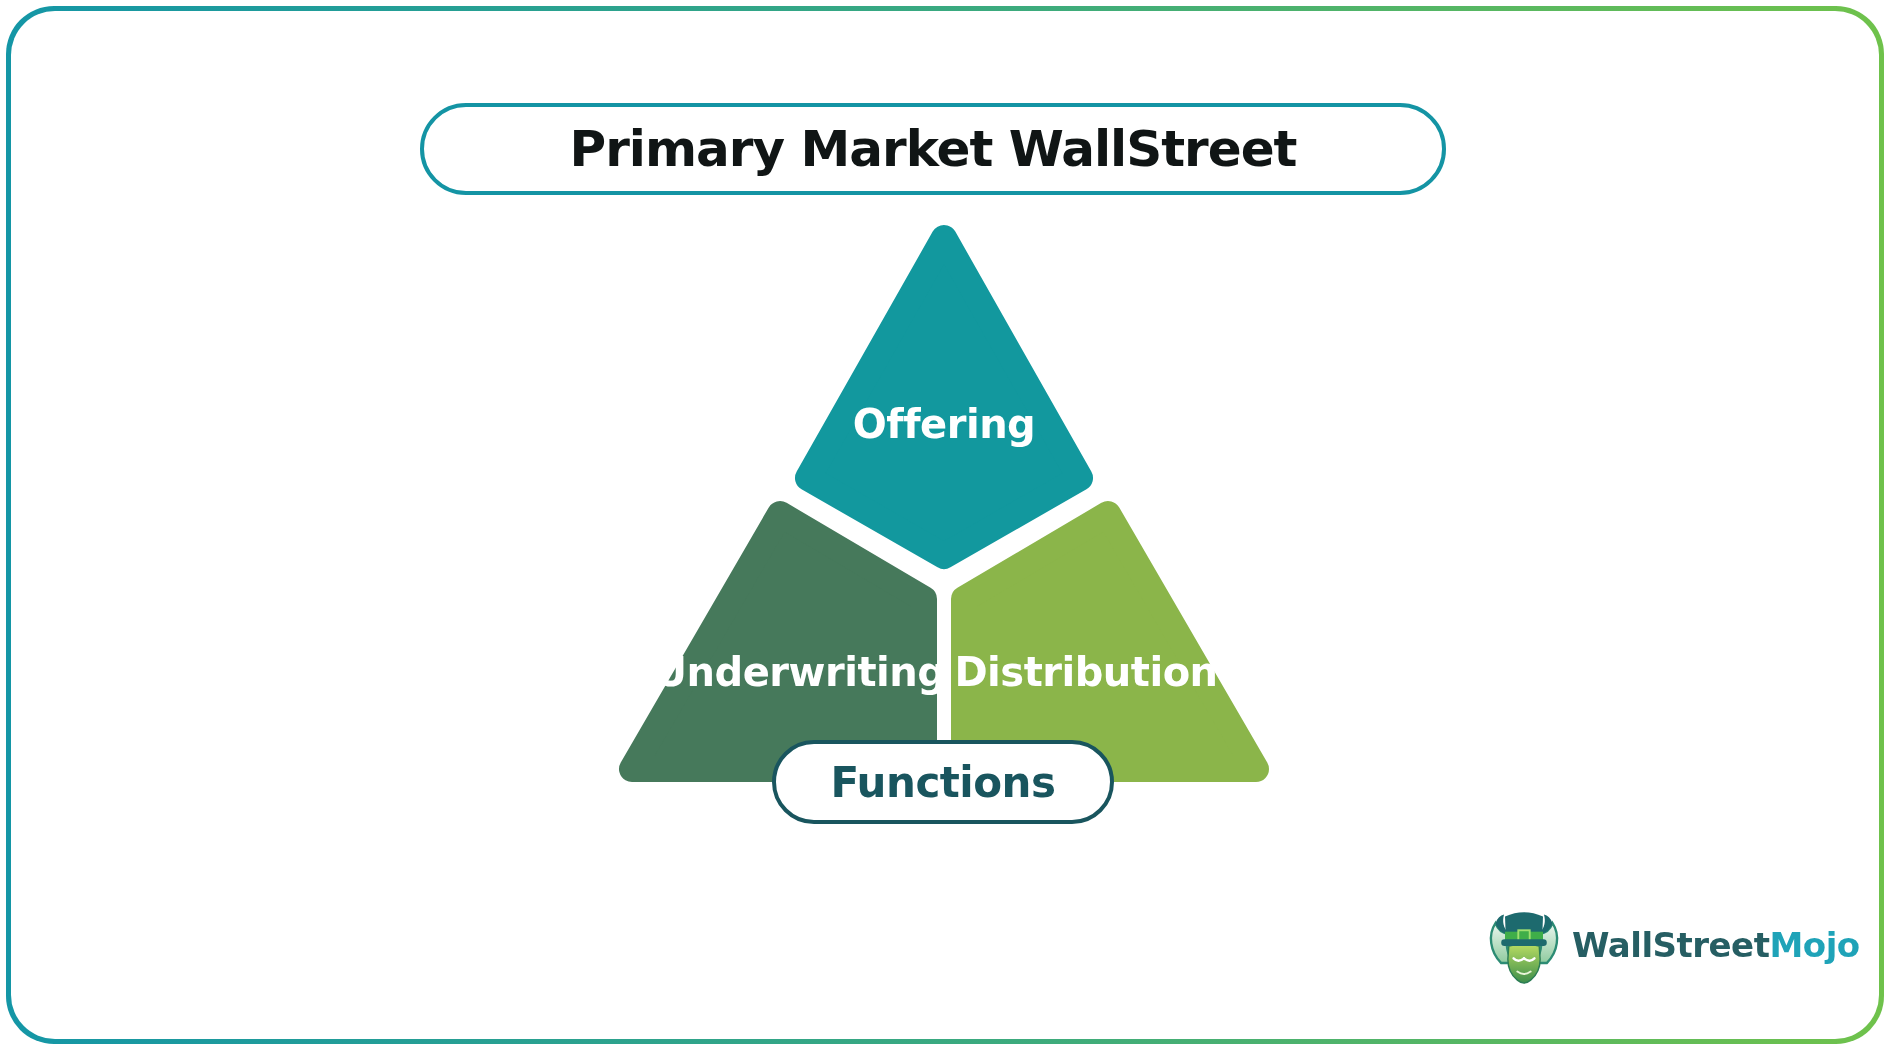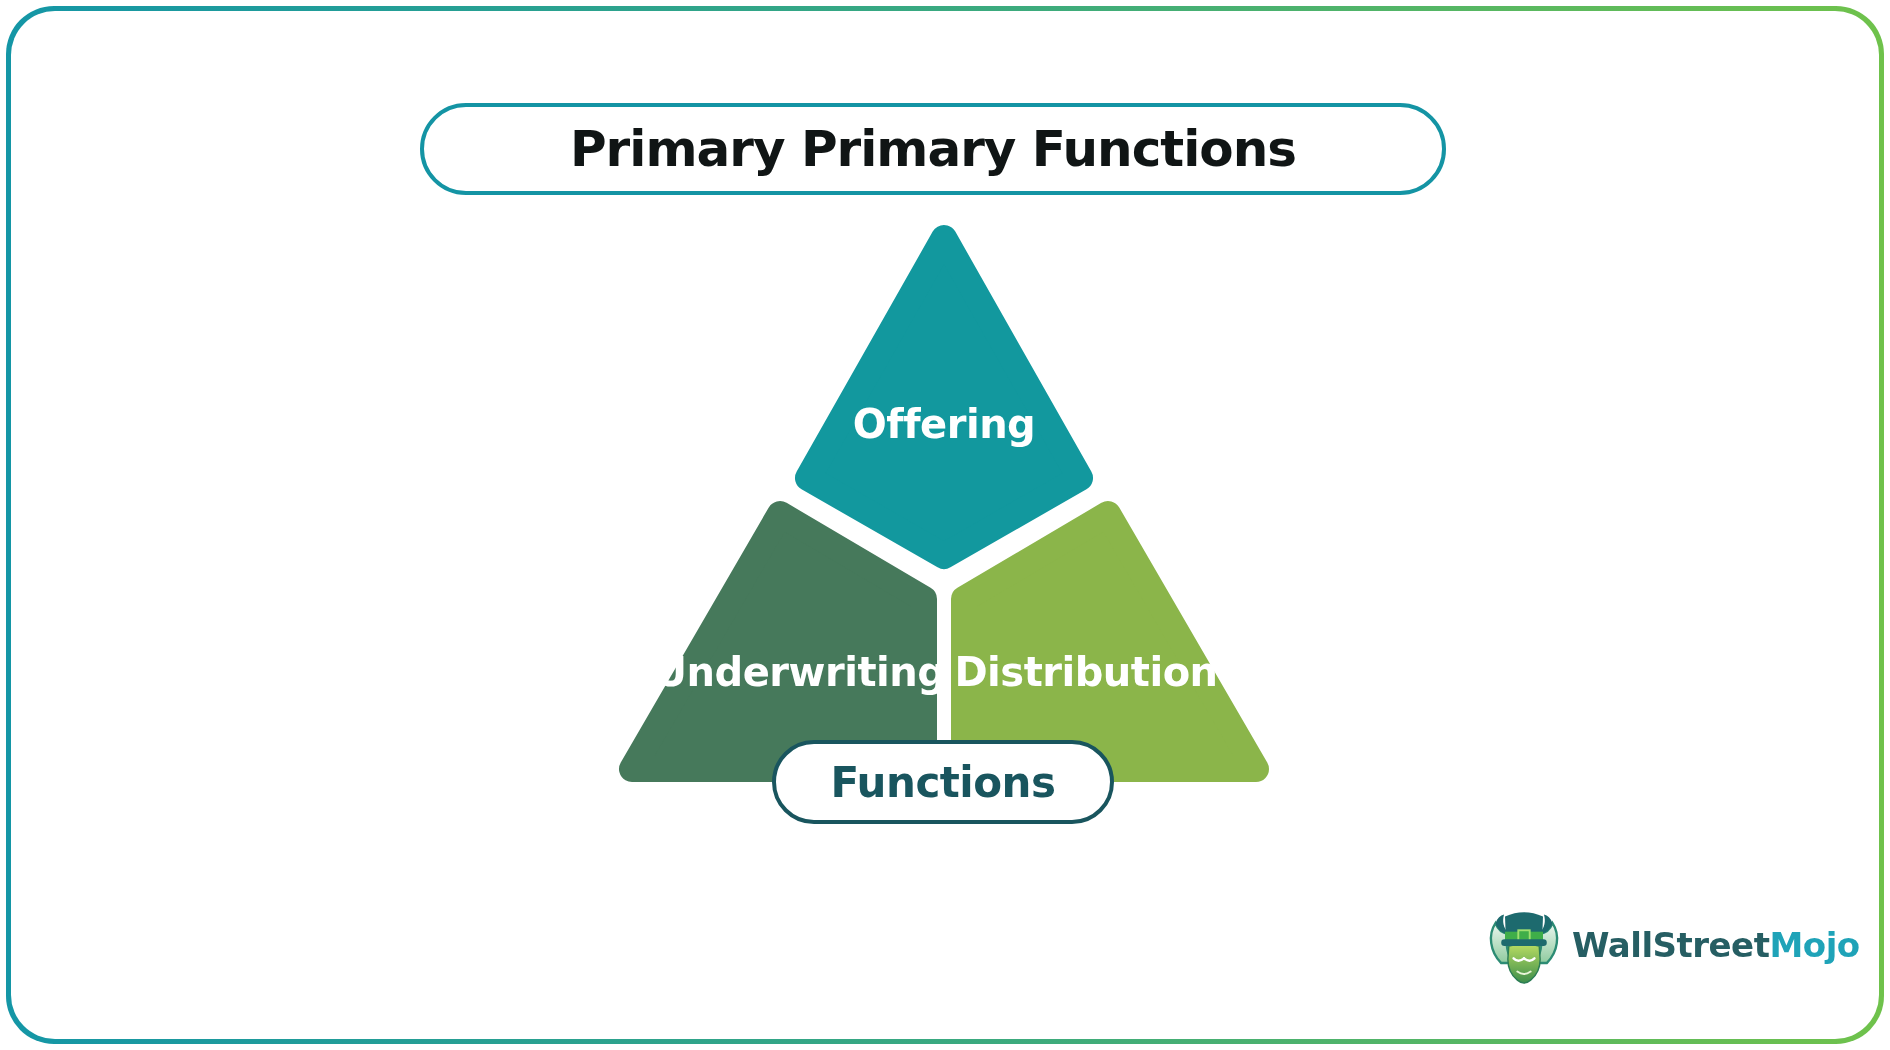--- a/index.html
+++ b/index.html
@@ -55,21 +55,21 @@
 </head>
 <body>
 
 <div class="canvas">
 
   <div class="frame">
     <div class="frame-inner"></div>
   </div>
 
   <div class="title-pill">
-    <span class="title-text">Primary Primary Functions</span>
+    <span class="title-text">Primary Market WallStreet</span>
   </div>
 
   <svg class="diagram" width="1890" height="1050" viewBox="0 0 1890 1050">
 
     <polygon class="seg-poly" points="944,238 808,478 944,556 1080,478" stroke="#12989E" fill="#12989E"></polygon>
 
     <polygon class="seg-poly" points="780,514 632,769 924,769 924,599" stroke="#46795B" fill="#46795B"></polygon>
 
     <polygon class="seg-poly" points="1108,514 964,599 964,769 1256,769" stroke="#8BB54A" fill="#8BB54A"></polygon>
 

